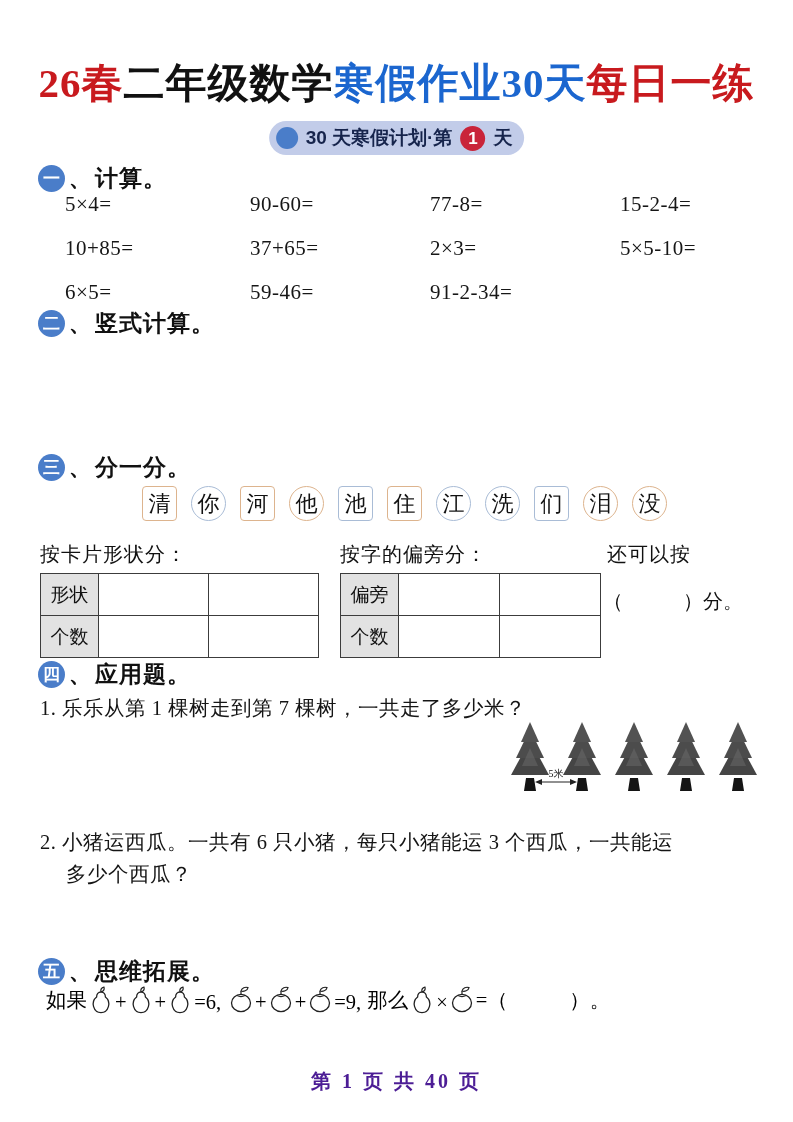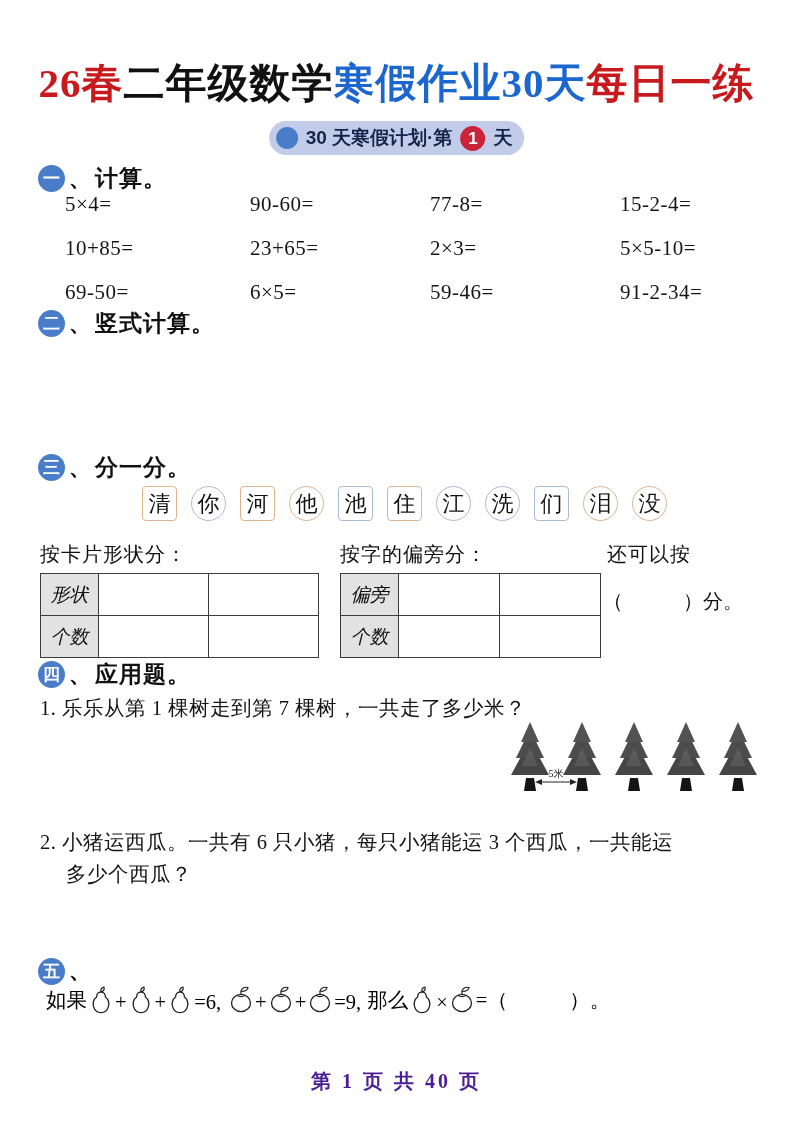--- a/index.html
+++ b/index.html
@@ -43,21 +43,21 @@
   .char-card{width:35px;height:35px;line-height:33px;text-align:center;font-size:22px;color:#111;
     border:1.6px solid #ccc;background:#fff;flex:0 0 auto;}
   .char-card.square{border-radius:4px;}
   .char-card.circle{border-radius:50%;}
   .char-card.orange{border-color:#ddb48e;}
   .char-card.blue{border-color:#a9bcd6;}
 
   
   .tbl-caption{position:absolute;top:541px;font-size:20px;color:#111;letter-spacing:1px;}
   .sort-table{position:absolute;top:573px;border-collapse:collapse;}
-  .sort-table th,.sort-table td{border:1.6px solid #3c3c3c;height:42px;padding:0;font-style:italic;}
+  .sort-table th,.sort-table td{border:1.6px solid #3c3c3c;height:42px;padding:0;}
   .sort-table th{background:#e2e2e2;font-weight:normal;font-size:19px;width:58px;color:#111;}
   .sort-table td{background:#fff;}
   #shape-table td{width:110px;}
   #radical-table td{width:101px;}
   .extra-text1{position:absolute;left:607px;top:541px;font-size:20px;color:#111;letter-spacing:1px;}
   .extra-text2{position:absolute;left:603px;top:588px;font-size:20px;color:#111;}
 
   
   .q-text{position:absolute;font-size:20.5px;color:#151515;letter-spacing:0.5px;}
   #q1{left:40px;top:694px;}
@@ -116,24 +116,23 @@
     <span class="sec-circle">一</span>
     <span class="sec-comma">、</span>
     <span class="sec-title">计算。</span>
   </div>
   <div class="prob-grid" id="calc-problems">
       <span class="problem">5×4=</span>
       <span class="problem">90-60=</span>
       <span class="problem">77-8=</span>
       <span class="problem">15-2-4=</span>
       <span class="problem">10+85=</span>
-      <span class="problem">23+65=</span>
+      <span class="problem">37+65=</span>
       <span class="problem">2×3=</span>
       <span class="problem">5×5-10=</span>
-      <span class="problem">69-50=</span>
       <span class="problem">6×5=</span>
       <span class="problem">59-46=</span>
       <span class="problem">91-2-34=</span>
     </div>
 
   <div class="sec-head" style="top:308px;">
     <span class="sec-circle">二</span>
     <span class="sec-comma">、</span>
     <span class="sec-title">竖式计算。</span>
   </div>
@@ -212,20 +211,21 @@
         <use href="#pine-tree" x="208" y="2"></use>
       </svg>
   </div>
 
   <div class="q-text" id="q2-line1">2. 小猪运西瓜。一共有 6 只小猪，每只小猪能运 3 个西瓜，一共能运</div>
   <div class="q-text" id="q2-line2">多少个西瓜？</div>
 
   <div class="sec-head" style="top:956px;">
     <span class="sec-circle">五</span>
     <span class="sec-comma">、</span>
+    <span class="sec-title">思维拓展。</span>
   </div>
   <div class="think-line">
     <span>如果</span>
     <svg class="fruit" width="26" height="28" viewBox="0 0 26 28">
         <use href="#pear-shape"></use>
       </svg>
     <span>+</span>
     <svg class="fruit" width="26" height="28" viewBox="0 0 26 28">
         <use href="#pear-shape"></use>
       </svg>

